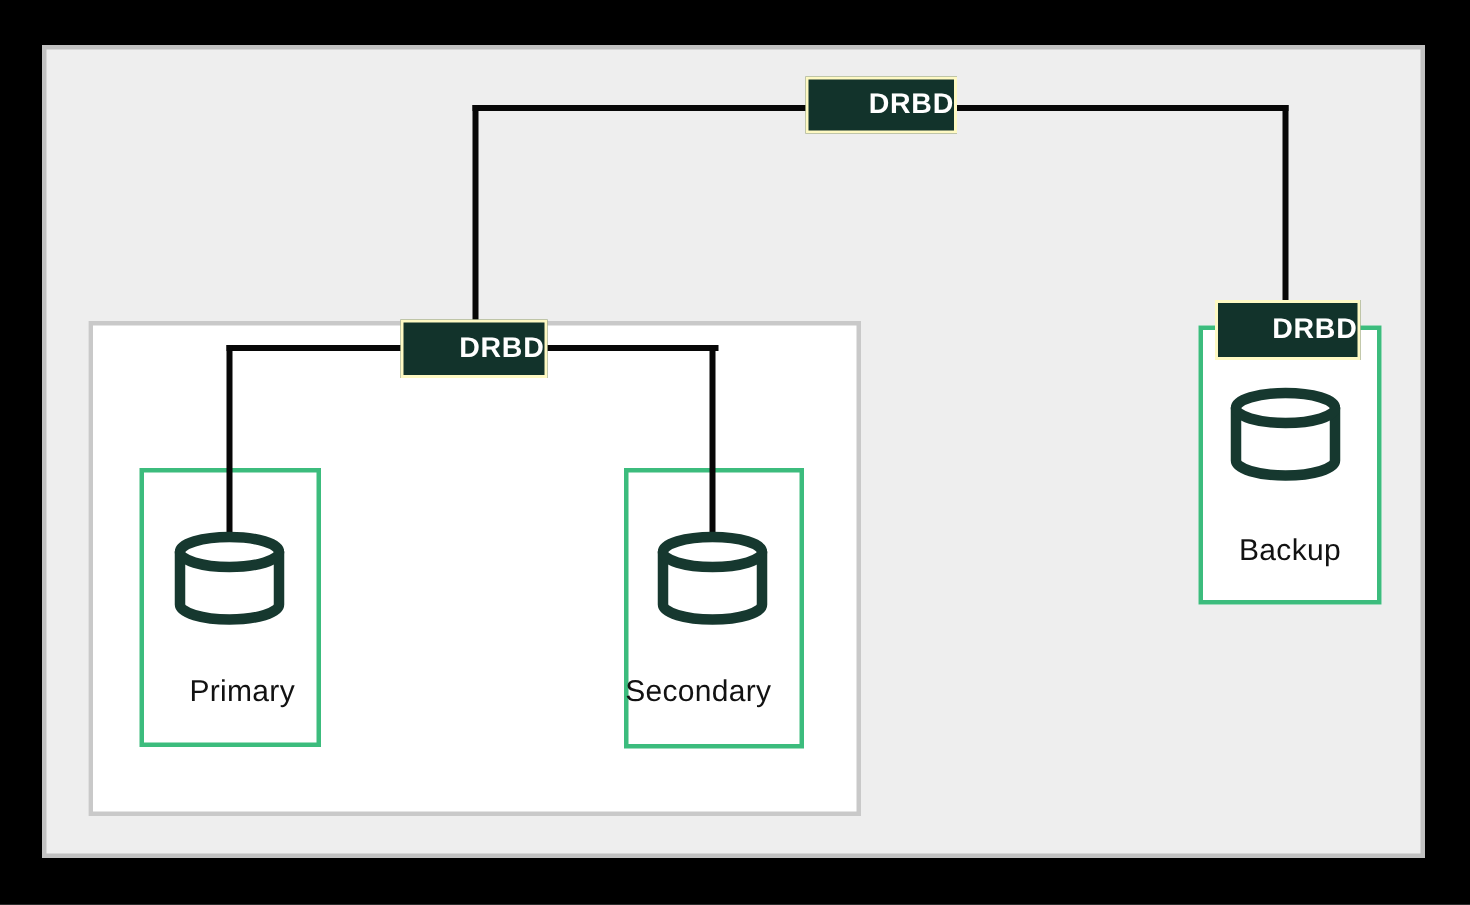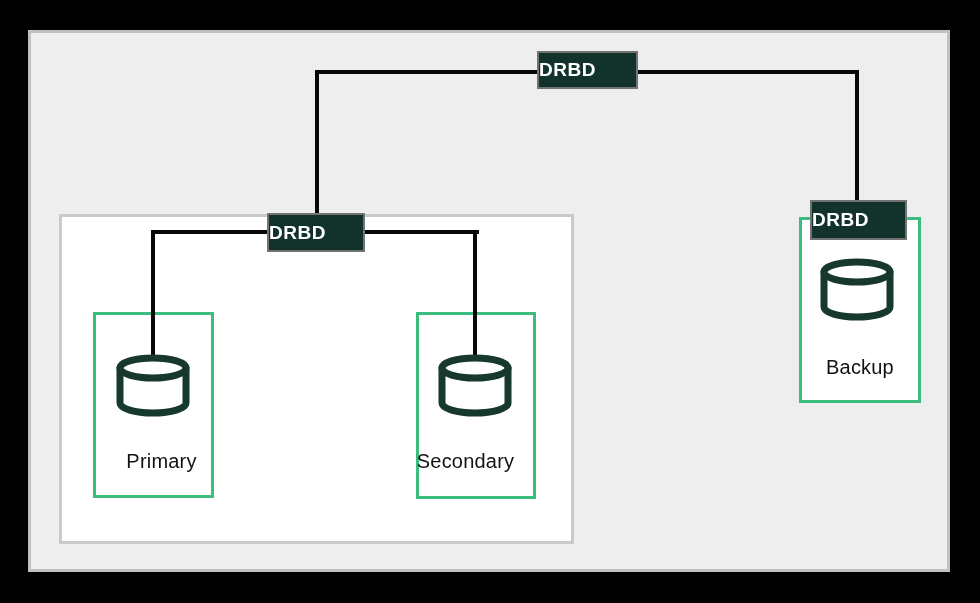--- a/index.html
+++ b/index.html
@@ -70,28 +70,28 @@
     letter-spacing: 0.2px;
   }
   .label-primary   { left: 93px;  top: 450px; width: 137px; }
   .label-secondary { left: 416px; top: 450px; width: 99px; }
   .label-backup    { left: 799px; top: 356px; width: 122px; }
 
   .drbd-box {
     position: absolute;
     box-sizing: border-box;
     background: #12332b;
-    border: 2px solid #737373;
+    border: 2px solid #fef9c3;
     color: #ffffff;
     font-size: 19px;
     font-weight: 600;
     letter-spacing: 0.5px;
     display: flex;
     align-items: center;
-    justify-content: flex-start;
+    justify-content: flex-end;
   }
   .drbd-top     { left: 537px; top: 51px;  width: 101px; height: 38px; }
   .drbd-cluster { left: 267px; top: 213px; width: 98px;  height: 39px; }
   .drbd-backup  { left: 810px; top: 200px; width: 97px;  height: 40px; }
 </style>
 </head>
 <body>
 
 <div id="stage">
 

